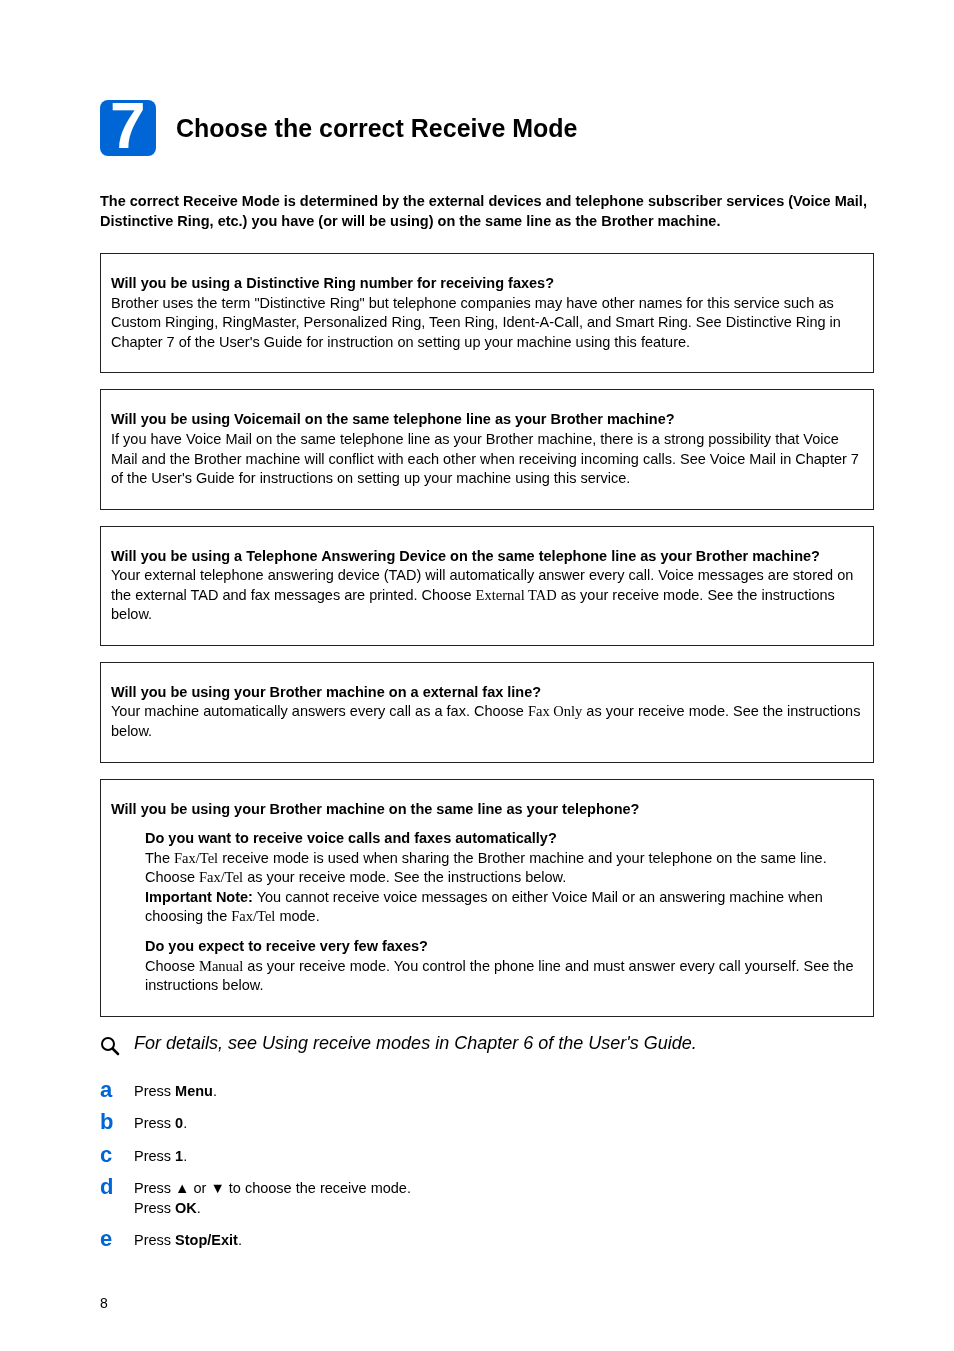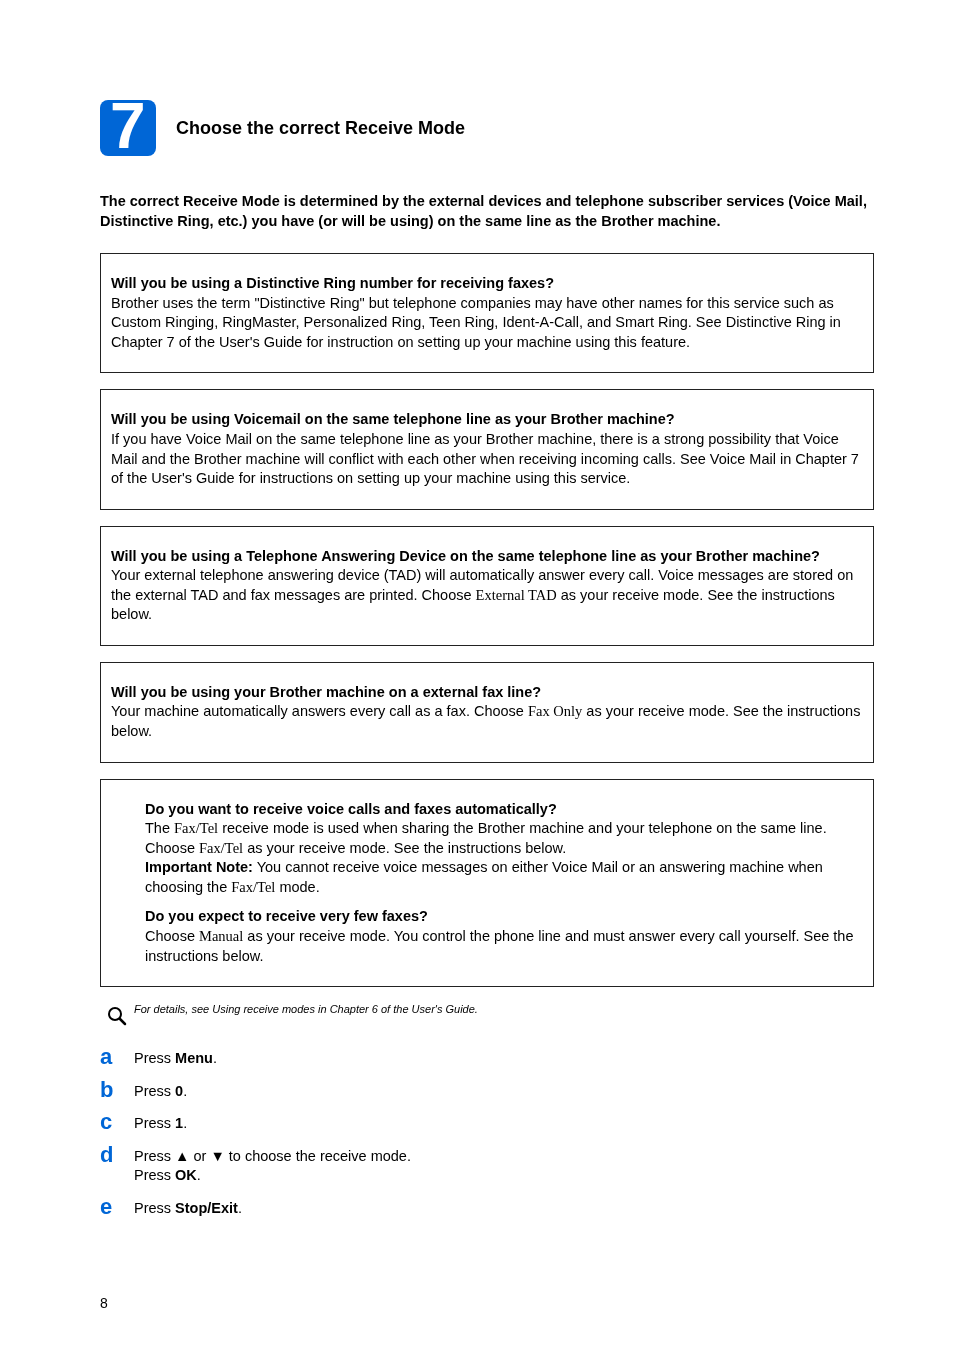--- a/index.html
+++ b/index.html
@@ -30,21 +30,21 @@
     position: absolute;
     top: -6px;
     left: 10px;
     font-size: 64px;
     font-weight: 900;
     color: #fff;
     line-height: 1;
     font-family: Arial, sans-serif;
   }
   .step-title {
-    font-size: 18px;
+    font-size: 25px;
     font-weight: 700;
   }
   .intro {
     font-size: 14.5px;
     line-height: 1.35;
     margin-bottom: 22px;
     font-weight: bold;
   }
   .box {
     border: 1px solid #222;
@@ -53,23 +53,22 @@
     font-size: 14.5px;
     line-height: 1.35;
   }
   .box .q { font-weight: 700; }
   .box .sub { padding-left: 34px; }
   .box .submargin { margin-top: 10px; }
   .code { font-family: Liberation Serif, serif; }
   .notearea {
     display: flex;
     margin: 10px 0 18px 0;
-    font-size: 11px;
+    font-size: 18px;
     font-style: italic;
-    text-align: center;
   }
   .noteicon { width: 34px; flex: 0 0 auto; padding-top: 3px; }
   .steps { font-size: 14.5px; line-height: 1.35; }
   .steprow { display: flex; align-items: flex-start; margin-bottom: 10px; }
   .letter {
     color: #0066d6;
     font-weight: 900;
     font-size: 22px;
     width: 34px;
     flex: 0 0 auto;
@@ -110,20 +109,21 @@
   <span class="q">Will you be using a Telephone Answering Device on the same telephone line as your Brother machine?</span><br>
   <span>Your external telephone answering device (TAD) will automatically answer every call. Voice messages are stored on the external TAD and fax messages are printed. Choose </span><span class="code">External TAD</span><span> as your receive mode. See the instructions below.</span>
 </div>
 
 <div class="box">
   <span class="q">Will you be using your Brother machine on a external fax line?</span><br>
   <span>Your machine automatically answers every call as a fax. Choose </span><span class="code">Fax Only</span><span> as your receive mode. See the instructions below.</span>
 </div>
 
 <div class="box">
+  <div class="q" style="margin-bottom:10px;">Will you be using your Brother machine on the same line as your telephone?</div>
 
   <div class="sub">
     <div class="q">Do you want to receive voice calls and faxes automatically?</div>
     <div>
       <span>The </span><span class="code">Fax/Tel</span><span> receive mode is used when sharing the Brother machine and your telephone on the same line. Choose </span><span class="code">Fax/Tel</span><span> as your receive mode. See the instructions below.</span>
     </div>
     <div>
       <b>Important Note:</b><span> You cannot receive voice messages on either Voice Mail or an answering machine when choosing the </span><span class="code">Fax/Tel</span><span> mode.</span>
     </div>
   </div>

